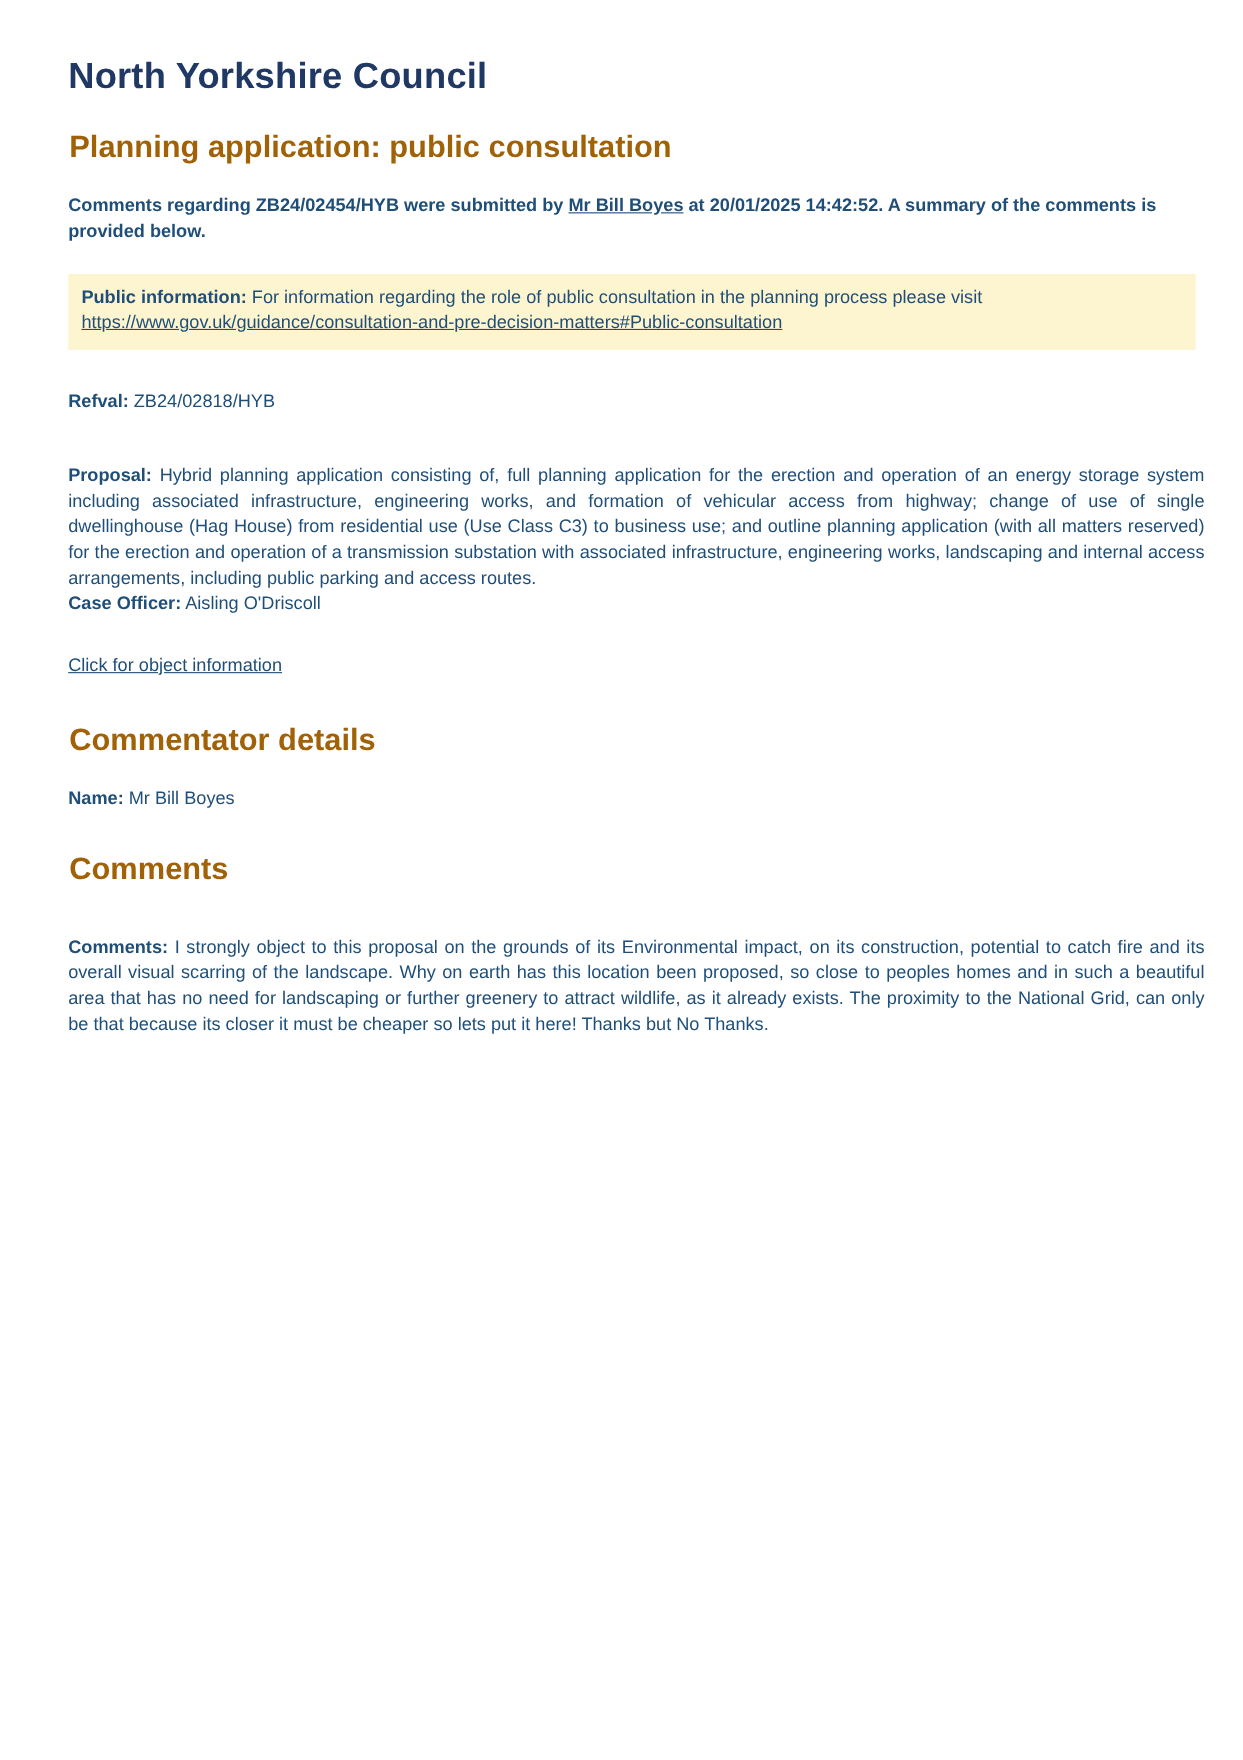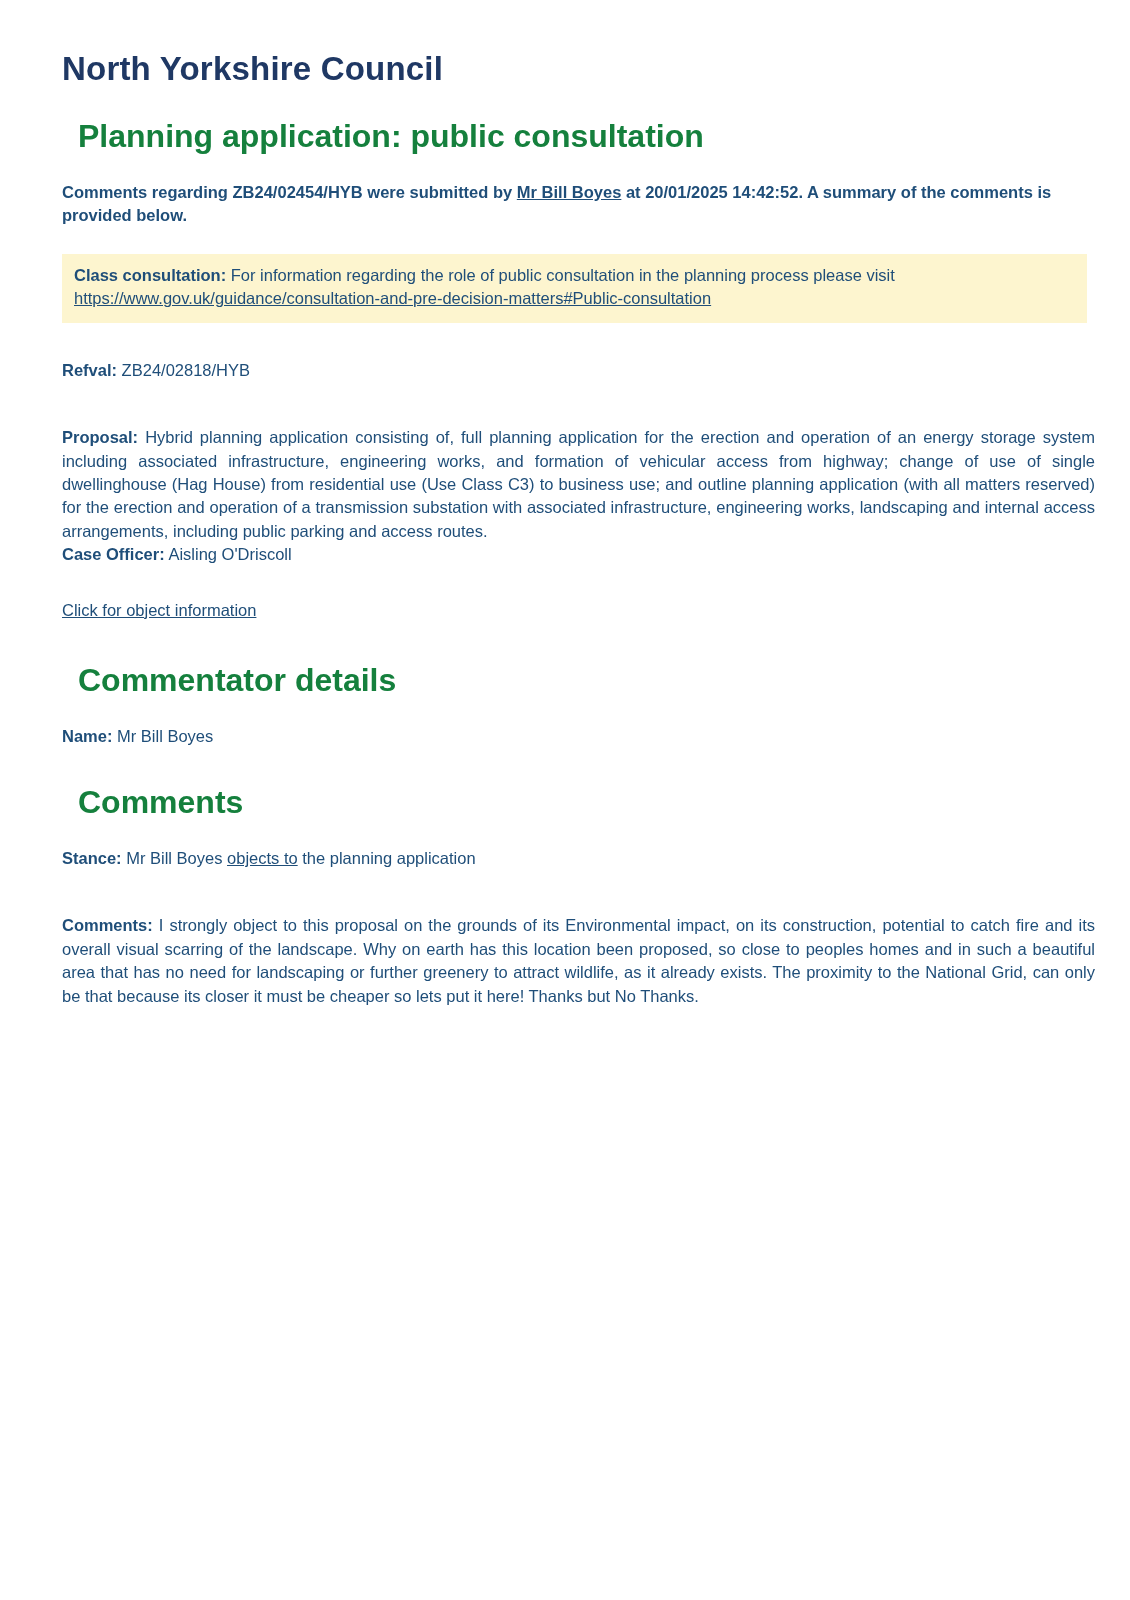--- a/index.html
+++ b/index.html
@@ -19,24 +19,24 @@
     background: #ffffff;
   }
   h1 {
     font-size: 33px;
     font-weight: bold;
     color: #1f3864;
     margin: 0 0 30px 0;
     letter-spacing: 0.2px;
   }
   h2 {
-    font-size: 32px;
+    font-size: 28px;
     font-weight: bold;
-    color: #15803d;
-    margin: 36px 0 26px 16px;
+    color: #a16207;
+    margin: 36px 0 26px 1px;
   }
   h2.first {
     margin-top: 0;
   }
   p, .field, .notice {
     font-size: 16.5px;
     line-height: 1.42;
   }
   .intro {
     font-weight: bold;
@@ -67,21 +67,21 @@
 
 <div class="page">
 
   <h1>North Yorkshire Council</h1>
 
   <h2 class="first">Planning application: public consultation</h2>
 
   <p class="intro"><span>Comments regarding ZB24/02454/HYB were submitted by </span><a class="link bold">Mr Bill Boyes</a><span> at 20/01/2025 14:42:52. A summary of the comments is provided below.</span></p>
 
   <div class="notice">
-    <span class="bold">Class consultation:</span><span> For information regarding the role of public consultation in the planning process please visit</span><br>
+    <span class="bold">Public information:</span><span> For information regarding the role of public consultation in the planning process please visit</span><br>
     <a class="link">https://www.gov.uk/guidance/consultation-and-pre-decision-matters#Public-consultation</a>
   </div>
 
 
   <div class="fields">
     <div class="field"><span class="bold">Refval:</span><span> ZB24/02818/HYB</span></div>
     <div class="field justify"><span class="bold">Proposal:</span><span> Hybrid planning application consisting of, full planning application for the erection and operation of an energy storage system including associated infrastructure, engineering works, and formation of vehicular access from highway; change of use of single dwellinghouse (Hag House) from residential use (Use Class C3) to business use; and outline planning application (with all matters reserved) for the erection and operation of a transmission substation with associated infrastructure, engineering works, landscaping and internal access arrangements, including public parking and access routes.</span></div>
     <div class="field"><span class="bold">Case Officer:</span><span> Aisling O'Driscoll</span></div>
   </div>
 
@@ -89,17 +89,16 @@
 
   <h2>Commentator details</h2>
 
   <div class="fields">
     <div class="field"><span class="bold">Name:</span><span> Mr Bill Boyes</span></div>
   </div>
 
   <h2>Comments</h2>
 
   <div class="fields">
-    <div class="field"><span class="bold">Stance:</span><span> Mr Bill Boyes </span><a class="link">objects to</a><span> the planning application</span></div>
     <div class="field justify"><span class="bold">Comments:</span><span> I strongly object to this proposal on the grounds of its Environmental impact, on its construction, potential to catch fire and its overall visual scarring of the landscape. Why on earth has this location been proposed, so close to peoples homes and in such a beautiful area that has no need for landscaping or further greenery to attract wildlife, as it already exists. The proximity to the National Grid, can only be that because its closer it must be cheaper so lets put it here! Thanks but No Thanks.</span></div>
   </div>
 
 </div>
 
 </body></html>

